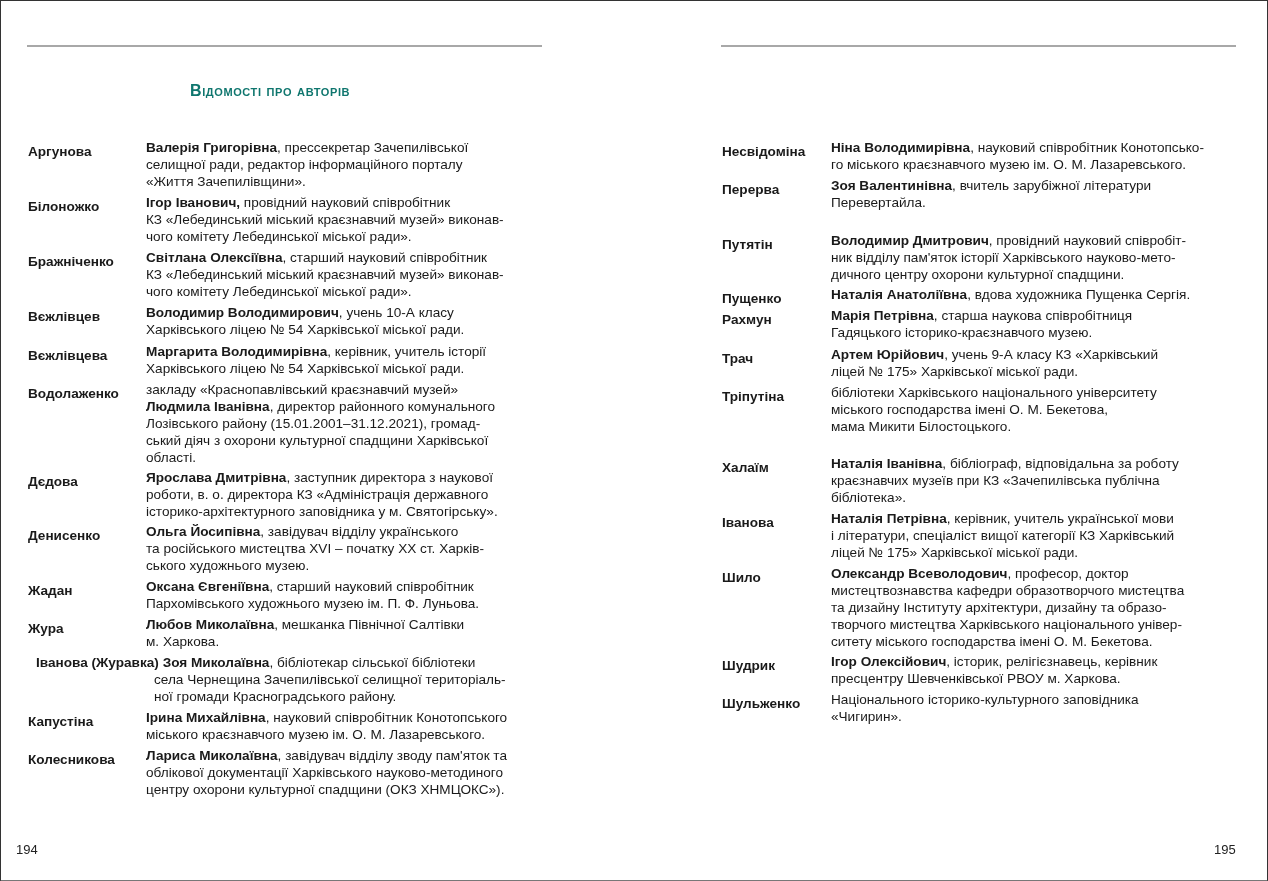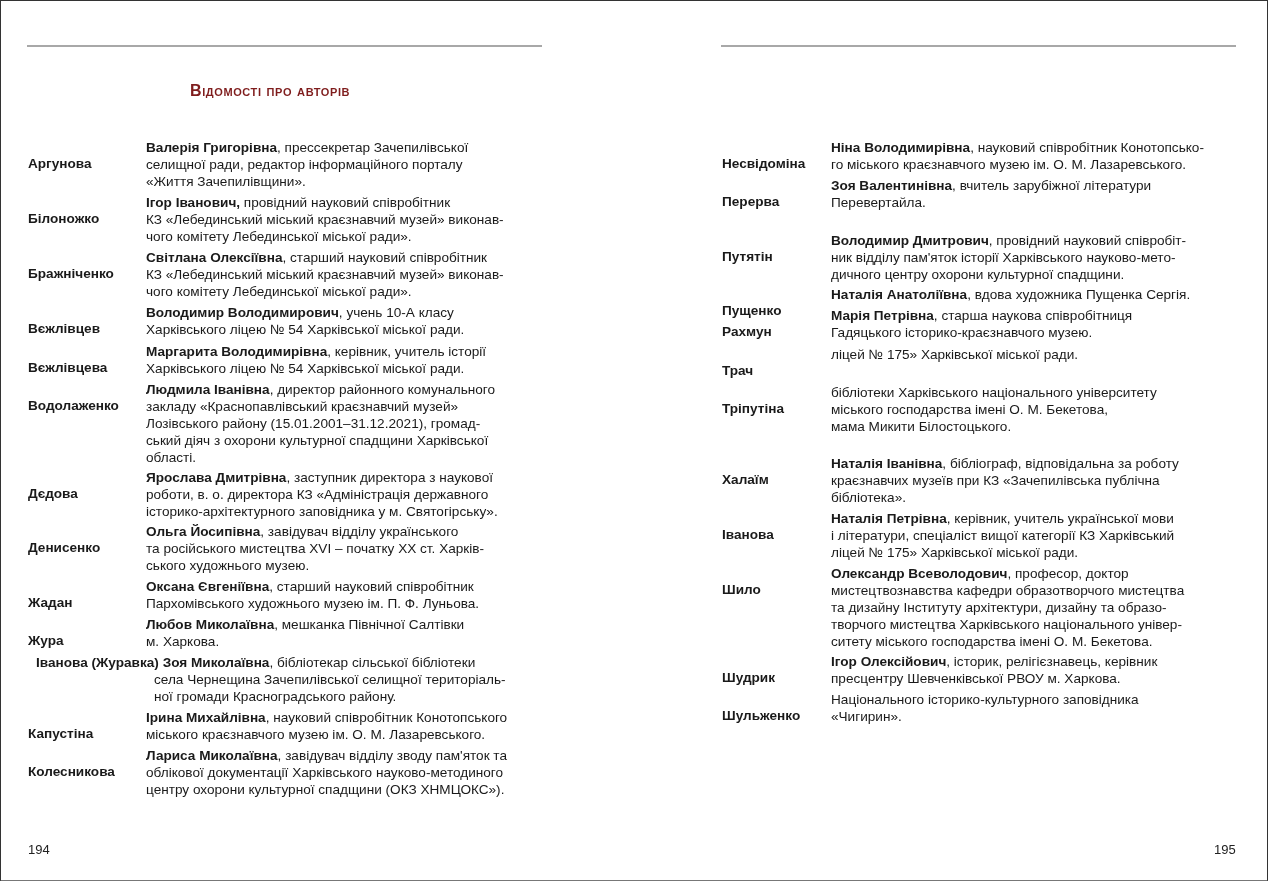--- a/index.html
+++ b/index.html
@@ -4,34 +4,34 @@
 <style>
   html, body { margin:0; padding:0; background:#ffffff; }
   body { width:1268px; height:881px; position:relative; overflow:hidden;
          font-family:"Liberation Sans", sans-serif; color:#1a1a1a; }
   .frame { position:absolute; left:0; top:0; width:1266px; height:879px;
            border:1px solid #333; border-bottom:2px solid #777; box-sizing:content-box; }
   .rule { position:absolute; top:45px; height:2px; background:#a8a8a8; }
   .rule.left { left:27px; width:515px; }
   .rule.right { left:721px; width:515px; }
   .title { position:absolute; left:190px; top:82px; font-size:16px; font-weight:bold;
-           font-variant:small-caps; letter-spacing:0.6px; color:#7f1d1d; white-space:nowrap; }
+           font-variant:small-caps; letter-spacing:0.6px; color:#0f766e; white-space:nowrap; }
   .entry { position:absolute; font-size:13.6px; line-height:17px; }
-  .entry .surname { position:absolute; left:0; top:16px; font-weight:bold; white-space:nowrap; }
+  .entry .surname { position:absolute; left:0; top:4px; font-weight:bold; white-space:nowrap; }
   .entry .desc { position:absolute; top:0; }
   .entry .line { display:block; white-space:nowrap; height:17px; }
   .entry .given { font-weight:bold; }
   .left-page .entry { left:28px; }
   .left-page .entry .desc { left:118px; }
   .right-page .entry { left:722px; }
   .right-page .entry .desc { left:109px; }
   .entry.inline-head .desc { left:8px; }
   .entry.inline-head .line.cont { padding-left:118px; }
   .page-num { position:absolute; top:842px; font-size:13px; color:#222; }
-  .page-num.left { left:28px; }
+  .page-num.left { left:16px; }
   .page-num.right { left:1214px; }
 </style>
 </head>
 <body>
 
 <div class="frame"></div>
 <div class="rule left"></div>
 <div class="rule right"></div>
 
 <div class="title">Відомості про авторів</div>
@@ -76,22 +76,22 @@
     <span class="surname">Вєжлівцева</span>
     <div class="desc">
       <span class="line"><span class="given">Маргарита Володимирівна</span><span>, керівник, учитель історії</span></span>
       <span class="line">Харківського ліцею № 54 Харківської міської ради.</span>
     </div>
   </div>
 
   <div class="entry" style="top:381px">
     <span class="surname">Водолаженко</span>
     <div class="desc">
+      <span class="line">закладу «Краснопавлівський краєзнавчий музей»</span>
       <span class="line"><span class="given">Людмила Іванівна</span><span>, директор районного комунального</span></span>
-      <span class="line">закладу «Краснопавлівський краєзнавчий музей»</span>
       <span class="line">Лозівського району (15.01.2001–31.12.2021), громад-</span>
       <span class="line">ський діяч з охорони культурної спадщини Харківської</span>
       <span class="line">області.</span>
     </div>
   </div>
 
   <div class="entry" style="top:469px">
     <span class="surname">Дєдова</span>
     <div class="desc">
       <span class="line"><span class="given">Ярослава Дмитрівна</span><span>, заступник директора з наукової</span></span>
@@ -190,20 +190,21 @@
     <span class="surname">Рахмун</span>
     <div class="desc">
       <span class="line"><span class="given">Марія Петрівна</span><span>, старша наукова співробітниця</span></span>
       <span class="line">Гадяцького історико-краєзнавчого музею.</span>
     </div>
   </div>
 
   <div class="entry" style="top:346px">
     <span class="surname">Трач</span>
     <div class="desc">
+      <span class="line"><span class="given">Артем Юрійович</span><span>, учень 9-А класу КЗ «Харківський</span></span>
       <span class="line">ліцей № 175» Харківської міської ради.</span>
     </div>
   </div>
 
   <div class="entry" style="top:384px">
     <span class="surname">Тріпутіна</span>
     <div class="desc">
       <span class="line">бібліотеки Харківського національного університету</span>
       <span class="line">міського господарства імені О. М. Бекетова,</span>
       <span class="line">мама Микити Білостоцького.</span>

